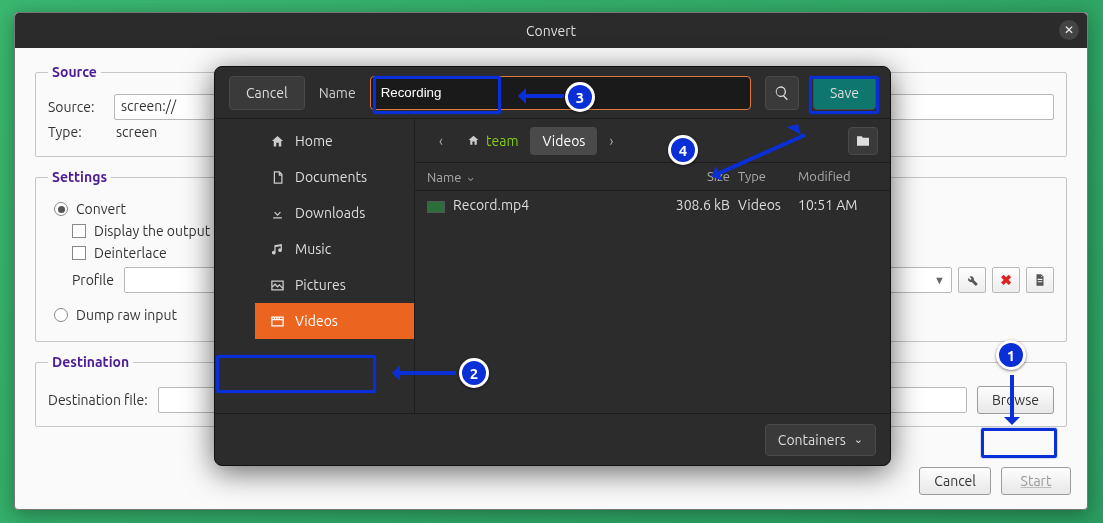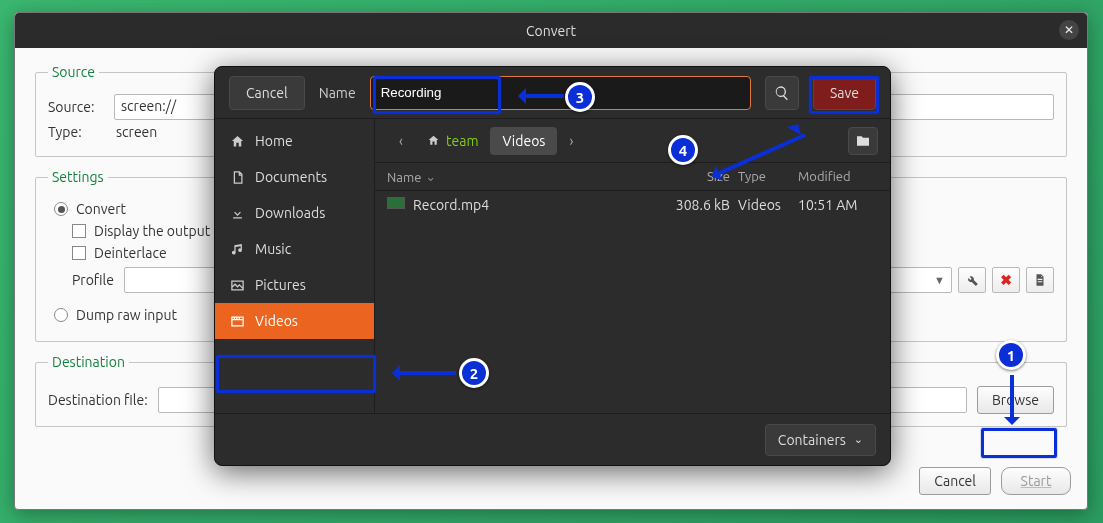--- a/index.html
+++ b/index.html
@@ -5,21 +5,21 @@
   * { box-sizing: border-box; margin: 0; padding: 0; }
   body { width: 1103px; height: 523px; background: linear-gradient(135deg, #3ab870, #2a9d60); font-family: Ubuntu, "Segoe UI", sans-serif; font-size: 14px; position: relative; overflow: hidden; }
   
   
   .convert-window { position: absolute; top: 12px; left: 14px; width: 1074px; height: 498px; background: #fafafa; border: 1px solid #777; border-radius: 4px; box-shadow: 0 4px 20px rgba(0,0,0,0.35); display: flex; flex-direction: column; }
   .titlebar { height: 35px; background: #2b2b2b; color: #ddd; display: flex; align-items: center; justify-content: center; border-top-left-radius: 4px; border-top-right-radius: 4px; position: relative; }
   .titlebar .close { position: absolute; right: 8px; top: 7px; width: 20px; height: 20px; border-radius: 50%; background: #444; color: #eee; display:flex;align-items:center;justify-content:center;font-size:12px;line-height:1;cursor:pointer;}
   .content { padding: 14px 20px 8px 20px; color: #333; display:flex; flex-direction:column; gap:4px; flex:1;}
   
   fieldset.group { border: 1px solid #c5c5c5; border-radius: 2px; padding: 10px 12px 12px 12px; margin-top: 2px; }
-  fieldset.group legend { padding: 0 4px; color: #15803d; }
+  fieldset.group legend { padding: 0 4px; color: #4c1d95; font-weight: bold; }
   
   .row { display:flex; align-items:center; gap:10px; margin: 4px 0; }
   .lbl { min-width: 56px; color:#333; }
   .textbox { flex:1; height:26px; background:#fff; border:1px solid #b8b8b8; border-radius:2px; padding: 3px 6px; color:#333; }
   .static { padding-left: 2px; color:#333; }
   
   .radio, .check { display:flex; align-items:center; gap:8px; margin:6px 0 6px 6px; }
   .radio-dot { width:14px; height:14px; border:1px solid #888; border-radius:50%; display:flex; align-items:center; justify-content:center; background:#fff;}
   .radio-dot.on::after { content:""; width:7px; height:7px; border-radius:50%; background:#555;}
   .checkbox { width:14px; height:14px; border:1px solid #888; background:#fff;}
@@ -28,54 +28,54 @@
   .profile-row { display:flex; align-items:center; gap:6px; margin-top:6px; }
   .combo { flex:1; height:26px; background:#fff; border:1px solid #b8b8b8; border-radius:2px; display:flex; align-items:center; justify-content:flex-end; padding:0 6px;}
   .combo .caret { color:#666; font-size:11px;}
   .iconbtn { width:28px; height:26px; border:1px solid #b8b8b8; background:linear-gradient(#fdfdfd,#ededed); border-radius:2px; display:flex; align-items:center; justify-content:center; cursor:pointer; color:#555;}
   .iconbtn.red { color:#d22; font-weight:bold;}
   
   .dest-row { display:flex; align-items:center; gap:10px; margin-top:6px;}
   
   .footer { display:flex; justify-content:flex-end; gap:10px; padding: 8px 16px 14px 0;}
   .btn { min-width:70px; height:28px; padding:0 14px; border:1px solid #9c9c9c; background:linear-gradient(#fdfdfd,#e8e8e8); border-radius:3px; cursor:pointer; color:#333; display:flex;align-items:center;justify-content:center;}
-  .btn.disabled { color:#9a9a9a; cursor:default;border-radius:9px;}
+  .btn.disabled { color:#9a9a9a; cursor:default;}
   
   
   .filedlg { position:absolute; left:214px; top:66px; width:677px; height:400px; background:#2c2c2c; border:1px solid #111; border-radius:8px; box-shadow: 0 6px 30px rgba(0,0,0,0.6); color:#ddd; display:flex; flex-direction:column;}
   .fd-header { height:52px; display:flex; align-items:center; gap:14px; padding:0 14px; border-bottom:1px solid #1d1d1d;}
   .fd-btn { height:34px; padding:0 16px; background:#3a3a3a; border:1px solid #4a4a4a; border-radius:4px; cursor:pointer; color:#ddd; display:flex;align-items:center;justify-content:center;}
-  .fd-btn.save { background:#7f1d1d;}
+  .fd-btn.save { background:#0f766e;}
   .name-lbl { color:#ccc;}
   .name-input { flex:1; height:34px; background:#1a1a1a; border:1px solid #e07a3f; border-radius:4px; padding:0 10px; color:#fff; caret-color:#fff;}
   .searchbtn { width:34px; height:34px; background:#3a3a3a; border:1px solid #4a4a4a; border-radius:4px; display:flex;align-items:center;justify-content:center;cursor:pointer;}
   
   .fd-body { display:flex; flex:1; min-height:0;}
-  .places { width:160px; border-right:1px solid #1d1d1d; display:flex; flex-direction:column; padding:4px 0;}
+  .places { width:160px; border-right:1px solid #1d1d1d; display:flex; flex-direction:column; padding:4px 0;margin-left:40px;}
   .place { height:36px; display:flex; align-items:center; gap:10px; padding:0 14px; cursor:pointer; color:#ddd;}
   .place.active { background:#eb6420; color:#fff;}
   .place .picon { width:16px; display:flex; justify-content:center; color:#ccc;}
   .place.active .picon { color:#fff; }
   
   .filepane { flex:1; display:flex; flex-direction:column;}
   .pathbar { height:44px; display:flex; align-items:center; justify-content:space-between; padding:0 12px; border-bottom:1px solid #1d1d1d;}
   .crumbs { display:flex; align-items:center; gap:0;}
   .chev { width:28px; height:28px; display:flex;align-items:center;justify-content:center; color:#aaa; cursor:pointer;}
   .crumb { height:28px; padding:0 12px; display:flex;align-items:center; gap:6px; color:#84cc16; cursor:pointer;}
   .crumb.sel { background:#4a4a4a; border-radius:4px; color:#fff;}
   .newfolder { width:30px; height:28px; background:#3a3a3a; border:1px solid #4a4a4a; border-radius:4px; display:flex;align-items:center;justify-content:center;cursor:pointer;}
   
   .listhead { display:flex; padding:6px 12px; color:#aaa; font-size:13px; border-bottom:1px solid #1d1d1d;}
   .listhead .c-name { flex:1; display:flex; align-items:center; gap:4px;}
   .listhead .c-size { width:80px; text-align:right; padding-right:8px;}
   .listhead .c-type { width:60px;}
   .listhead .c-mod  { width:80px;}
   
   .filerow { display:flex; align-items:center; padding:6px 12px; color:#ddd;}
-  .filerow .c-name { flex:1; display:flex; align-items:flex-start; gap:8px;}
+  .filerow .c-name { flex:1; display:flex; align-items:flex-end; gap:8px;}
   .filerow .c-size { width:80px; text-align:right; padding-right:8px;}
   .filerow .c-type { width:60px;}
   .filerow .c-mod  { width:80px;}
   .thumb { width:18px; height:12px; background:#2a6e3a; border:1px solid #555; display:inline-block;}
   
   .fd-footer { height:52px; border-top:1px solid #1d1d1d; display:flex; align-items:center; justify-content:flex-end; padding:0 14px;}
   .typebtn { height:32px; padding:0 12px; background:#3a3a3a; border:1px solid #4a4a4a; border-radius:4px; display:flex; align-items:center; gap:8px; cursor:pointer; color:#ddd;}
   
   
   .hl { position:absolute; border:3px solid #0a2fd6; border-radius:2px; pointer-events:none; box-shadow:0 0 0 1px rgba(10,47,214,0.15);}

